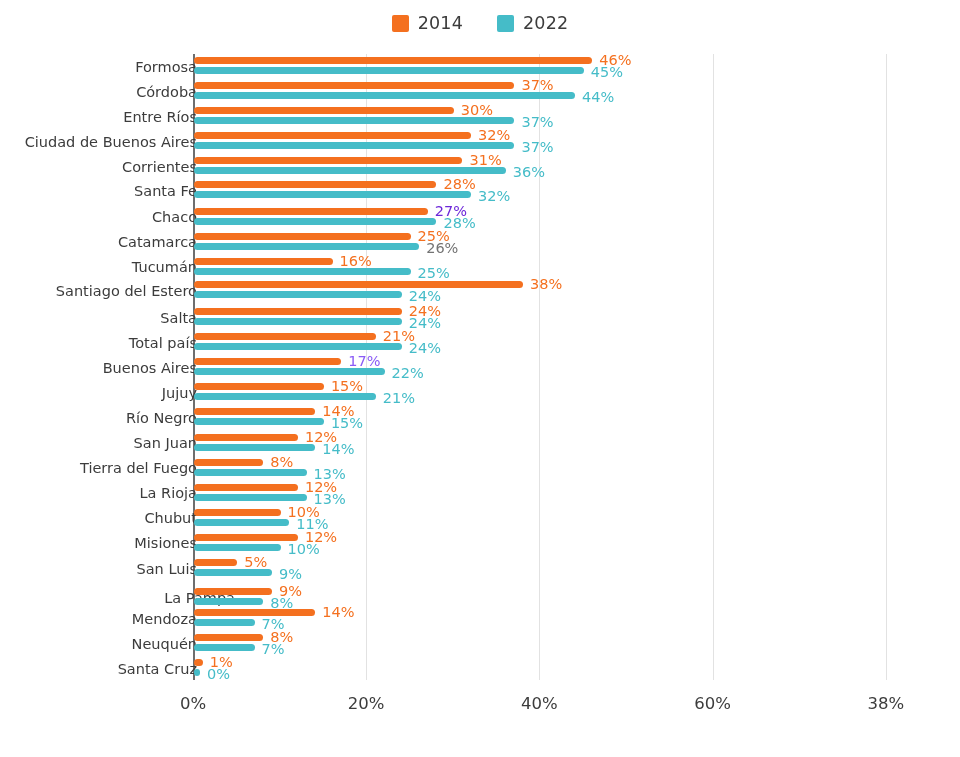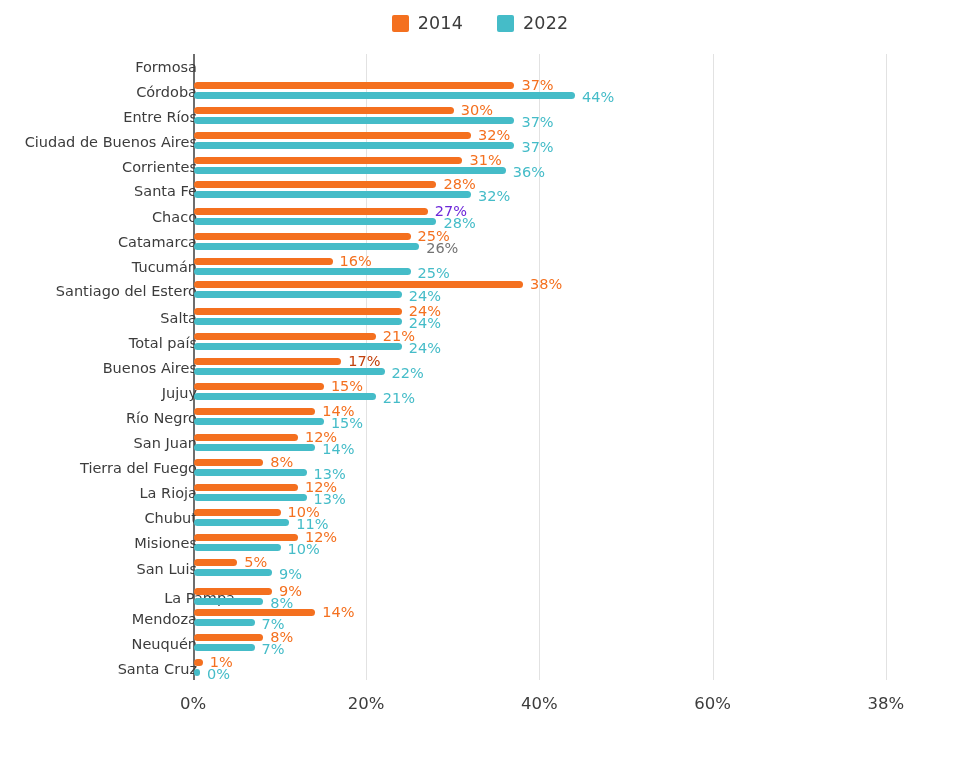--- a/index.html
+++ b/index.html
@@ -160,20 +160,26 @@
   <div id="grid">
       <div class="gridline" style="left: 358.2px;"></div>
       <div class="gridline" style="left: 531.4px;"></div>
       <div class="gridline" style="left: 704.6px;"></div>
       <div class="gridline" style="left: 877.8px;"></div>
       <div class="axis-line"></div>
     </div>
   <div id="rows">
       <div class="row" style="top: 8px;">
         <div class="cat-label">Formosa</div>
+        <div class="bar-wrap">
+          <div class="bar y2014" style="left: 0px; width: 398.36px; background: rgb(244, 112, 31);"></div>
+          <div class="val y2014" style="left: 405.36px; color: rgb(244, 112, 31);">46%</div>
+          <div class="bar y2022" style="left: 0px; width: 389.7px; background: rgb(69, 188, 200);"></div>
+          <div class="val y2022" style="left: 396.7px; color: rgb(69, 188, 200);">45%</div>
+        </div>
       </div>
       <div class="row" style="top: 33.1px;">
         <div class="cat-label">Córdoba</div>
         <div class="bar-wrap">
           <div class="bar y2014" style="left: 0px; width: 320.42px; background: rgb(244, 112, 31);"></div>
           <div class="val y2014" style="left: 327.42px; color: rgb(244, 112, 31);">37%</div>
           <div class="bar y2022" style="left: 0px; width: 381.04px; background: rgb(69, 188, 200);"></div>
           <div class="val y2022" style="left: 388.04px; color: rgb(69, 188, 200);">44%</div>
         </div>
       </div>
@@ -264,21 +270,21 @@
           <div class="bar y2014" style="left: 0px; width: 181.86px; background: rgb(244, 112, 31);"></div>
           <div class="val y2014" style="left: 188.86px; color: rgb(244, 112, 31);">21%</div>
           <div class="bar y2022" style="left: 0px; width: 207.84px; background: rgb(69, 188, 200);"></div>
           <div class="val y2022" style="left: 214.84px; color: rgb(69, 188, 200);">24%</div>
         </div>
       </div>
       <div class="row" style="top: 309.2px;">
         <div class="cat-label">Buenos Aires</div>
         <div class="bar-wrap">
           <div class="bar y2014" style="left: 0px; width: 147.22px; background: rgb(244, 112, 31);"></div>
-          <div class="val y2014" style="left: 154.22px; color: #c2410c;">17%</div>
+          <div class="val y2014" style="left: 154.22px; color: #8b5cf6;">17%</div>
           <div class="bar y2022" style="left: 0px; width: 190.52px; background: rgb(69, 188, 200);"></div>
           <div class="val y2022" style="left: 197.52px; color: rgb(69, 188, 200);">22%</div>
         </div>
       </div>
       <div class="row" style="top: 334.3px;">
         <div class="cat-label">Jujuy</div>
         <div class="bar-wrap">
           <div class="bar y2014" style="left: 0px; width: 129.9px; background: rgb(244, 112, 31);"></div>
           <div class="val y2014" style="left: 136.9px; color: rgb(244, 112, 31);">15%</div>
           <div class="bar y2022" style="left: 0px; width: 181.86px; background: rgb(69, 188, 200);"></div>

